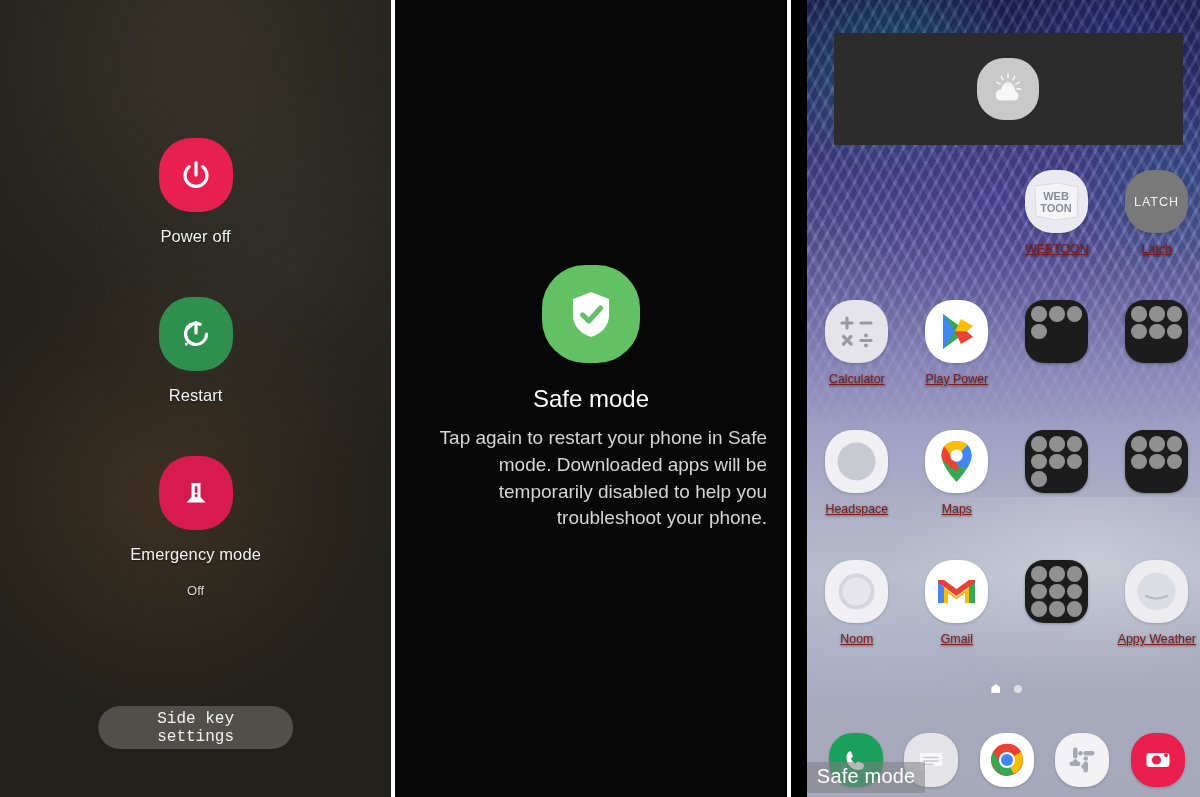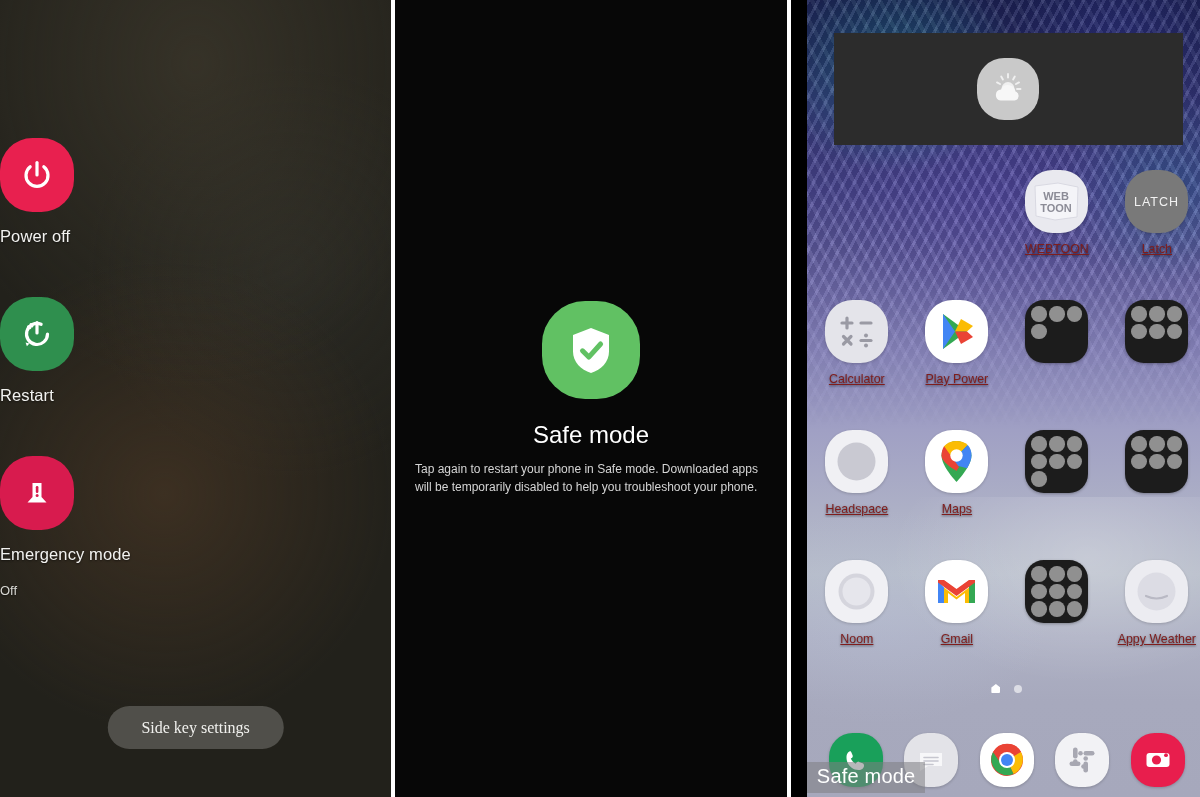--- a/index.html
+++ b/index.html
@@ -19,21 +19,21 @@
       radial-gradient(120% 70% at 50% 8%,  rgba(70,64,50,.55) 0%, rgba(40,38,30,0) 58%),
       radial-gradient(95% 48% at 42% 62%,  rgba(86,62,40,.50) 0%, rgba(40,34,26,0) 62%),
       radial-gradient(80% 40% at 74% 34%,  rgba(54,54,48,.40) 0%, rgba(30,30,26,0) 65%),
       #22211b;
     overflow: hidden;
   }
   .pw-list {
     position: absolute; left: 0; right: 0; top: 138px;
     display: flex; flex-direction: column; align-items: center;
   }
-  .pw-item { display: flex; flex-direction: column; width: 100%; }
+  .pw-item { display: flex; flex-direction: column; align-items: center; width: 100%; }
   .pw-item + .pw-item { margin-top: 51px; }
   .squircle {
     width: 74px; height: 74px;
     border-radius: 38% / 38%;
     display: flex; align-items: center; justify-content: center;
     position: relative;
   }
   
   .squircle.sq {
     border-radius: 44% 44% 44% 44% / 44% 44% 44% 44%;
@@ -51,21 +51,21 @@
   .side-key-btn {
     position: absolute; left: 50%; transform: translateX(-50%);
     bottom: 48px;
     background: #504f4a;
     color: #f1f1ee;
     border: none;
     border-radius: 22px;
     height: 43px;
     padding: 0 34px;
     font-size: 16px;
-    font-family: Liberation Serif, serif;
+    font-family: Liberation Mono, monospace;
     cursor: pointer;
     display: flex; align-items: center; justify-content: center;
   }
 
   
   .divider { width: 4px; height: 797px; background: #ffffff; flex: 0 0 4px; }
 
   
   .panel-safe {
     position: relative;
@@ -77,22 +77,22 @@
   }
   .safe-icon {
     width: 98px; height: 98px;
     border-radius: 44% 44% 44% 44% / 44% 44% 44% 44%;
     background: #61c163;
     display: flex; align-items: center; justify-content: center;
     margin-bottom: 22px;
   }
   .safe-title { font-size: 24px; color: #fff; font-weight: 400; margin-bottom: 12px; }
   .safe-desc {
-    font-size: 12px; color: #d5d5d5; line-height: 1.42;
-    text-align: left; max-width: 352px;
+    font-size: 19px; color: #d5d5d5; line-height: 1.42;
+    text-align: right; max-width: 352px;
   }
 
   
   .panel-home {
     position: relative;
     width: 400px; height: 797px;
     overflow: hidden;
     background: #a6a8bc;
     margin-left: 16px;
   }

